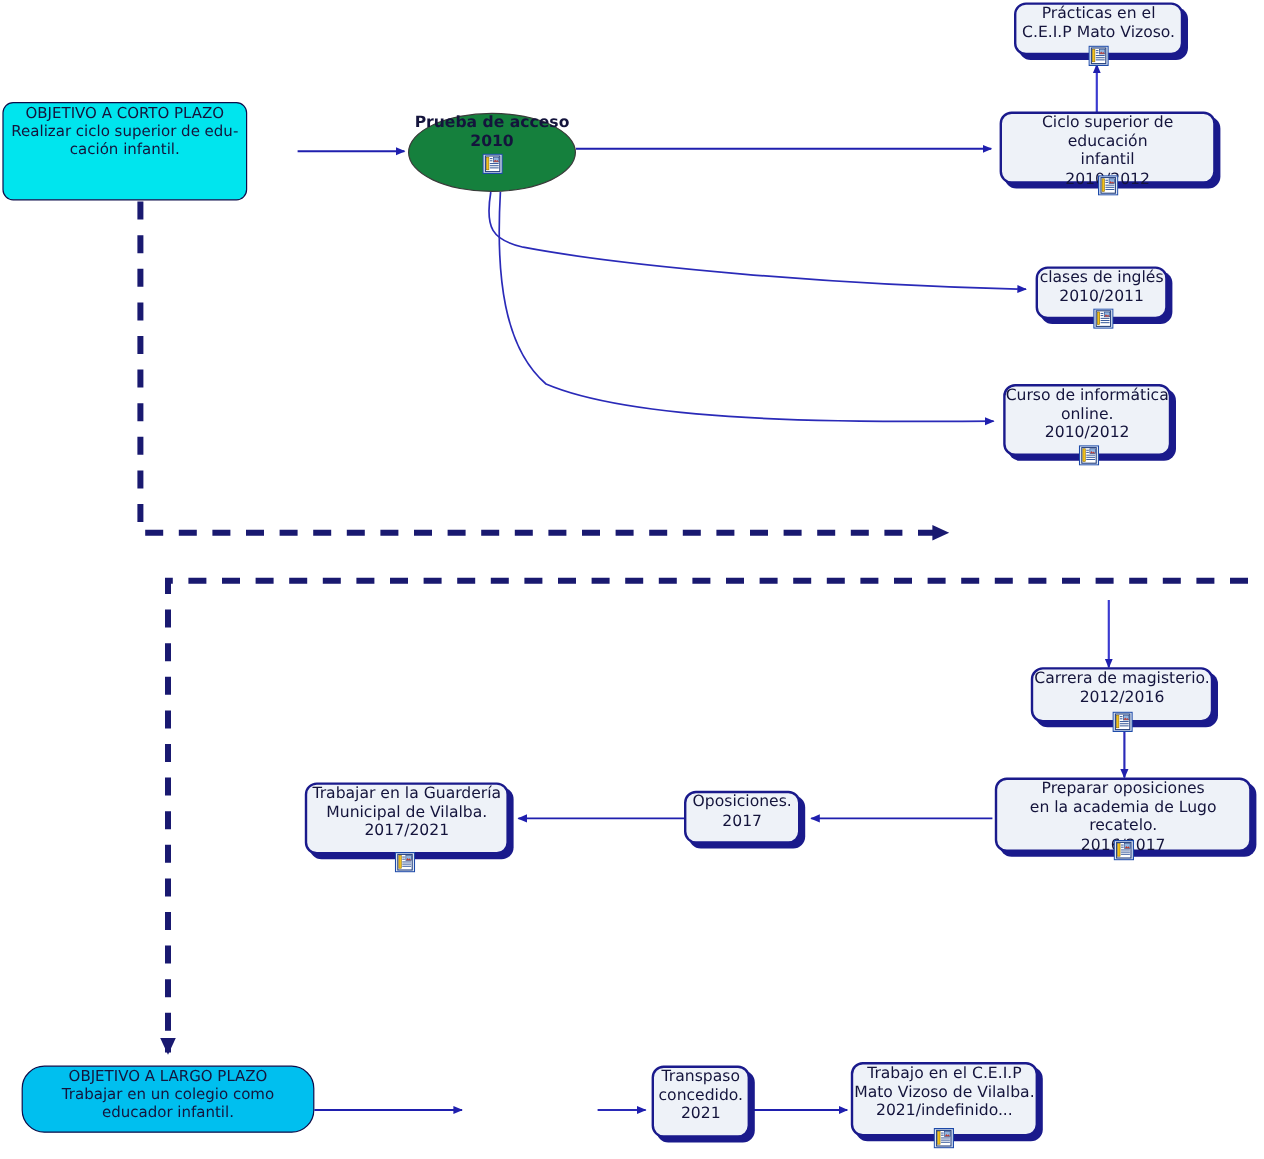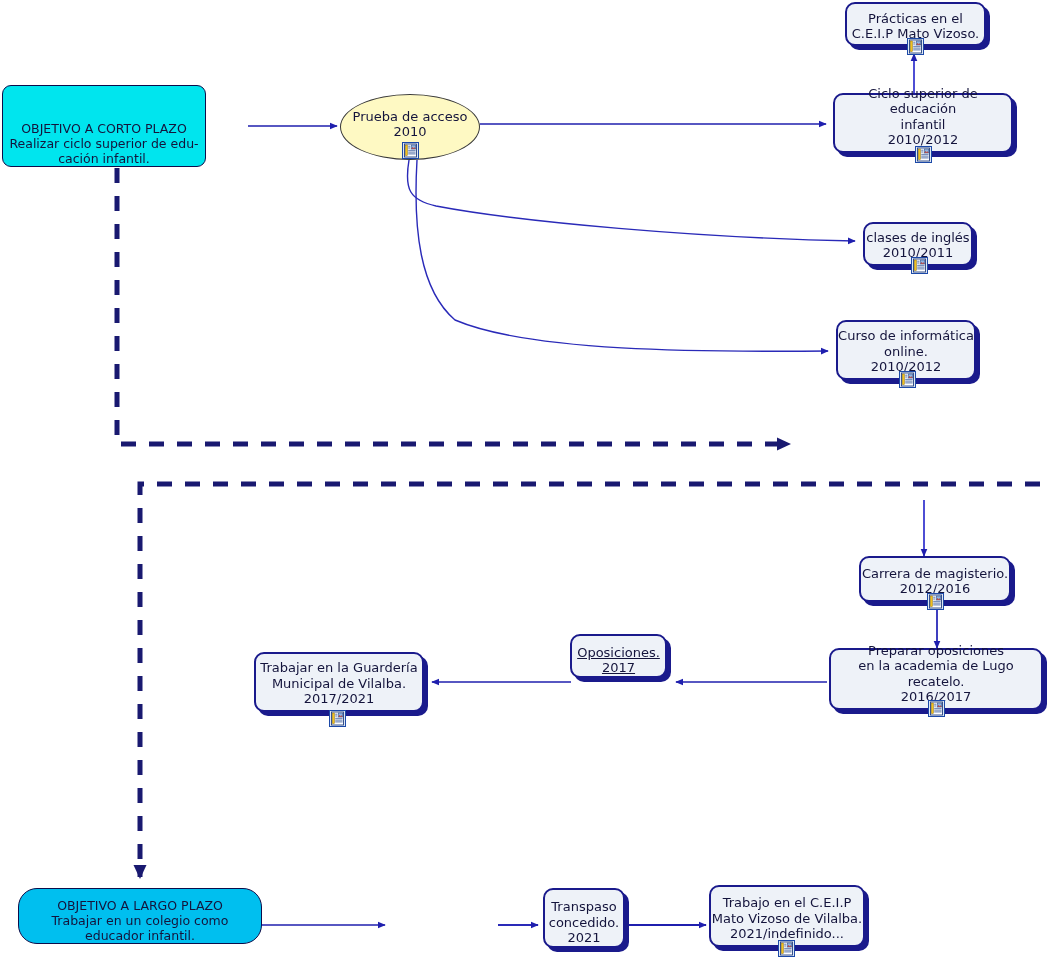--- a/index.html
+++ b/index.html
@@ -22,21 +22,21 @@
     pointer-events:none;
   }
 
   
   .node{
     position:absolute;
     box-sizing:border-box;
     display:flex;
     flex-direction:column;
     align-items:center;
-    justify-content:flex-end;
+    justify-content:flex-start;
     text-align:center;
     color:#14143c;
     z-index:5;
   }
   .node .txt{
     white-space:pre-line;
     line-height:1.20;
     display:block;
   }
 
@@ -52,24 +52,25 @@
   .obj{
     border:1.5px solid #0d0d4a;
     border-radius:9px;
     font-size:12.5px;
   }
   .obj-cyan{ background:#00e5ee; }
   .obj-sky{  background:#00bfef; }
 
   
   .ellipse{
-    background:#fef9c3;
+    background:#15803d;
     border:1.6px solid #3a3a3a;
     border-radius:50%;
     font-size:13px;
+    font-weight:bold;
   }
 
   
   .note-icon{
     display:block;
     width:17px;
     height:17px;
     margin-top:2px;
   }
   .icon-anchor{
@@ -272,21 +273,21 @@
       <g stroke="#2b4f94" stroke-width="0.8">
         <line x1="6.2" y1="4.2" x2="8.4" y2="4.2"></line>
         <line x1="6.2" y1="6.0" x2="8.4" y2="6.0"></line>
         <line x1="6.2" y1="8.3" x2="13.6" y2="8.3"></line>
         <line x1="6.2" y1="10.1" x2="13.6" y2="10.1"></line>
         <line x1="6.2" y1="11.9" x2="13.6" y2="11.9"></line>
       </g>
     </svg>
   </span>
 
-  <div class="node rect" style="left:570px; top:634px; width:97px; height:44px;text-decoration:underline;">
+  <div class="node rect" style="left:570px; top:659px; width:97px; height:44px;">
     <span class="txt">Oposiciones.
 2017</span>
   </div>
 
   <div class="node rect" style="left:254px; top:652px; width:170px; height:60px; padding-bottom:3px;">
     <span class="txt">Trabajar en la Guardería
 Municipal de Vilalba.
 2017/2021</span>
   </div>
   <span class="icon-anchor" style="left:329px; top:710px;">

